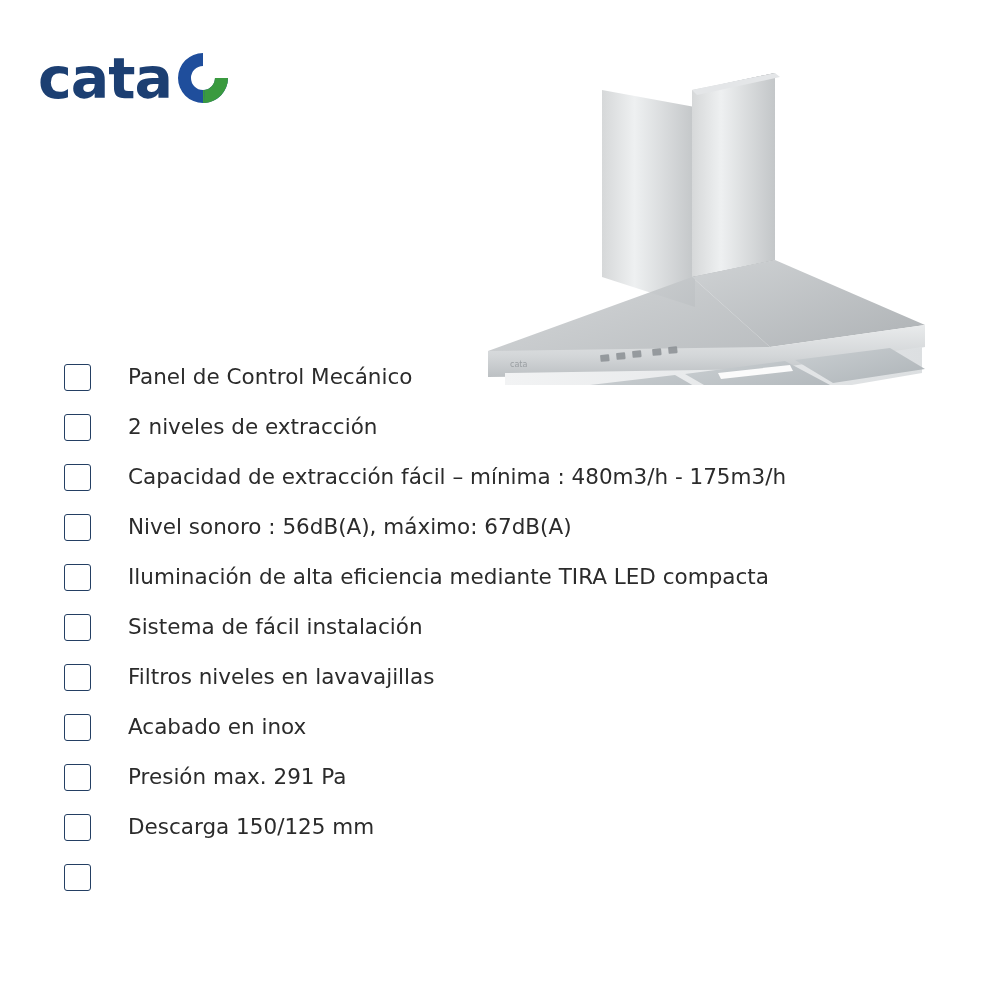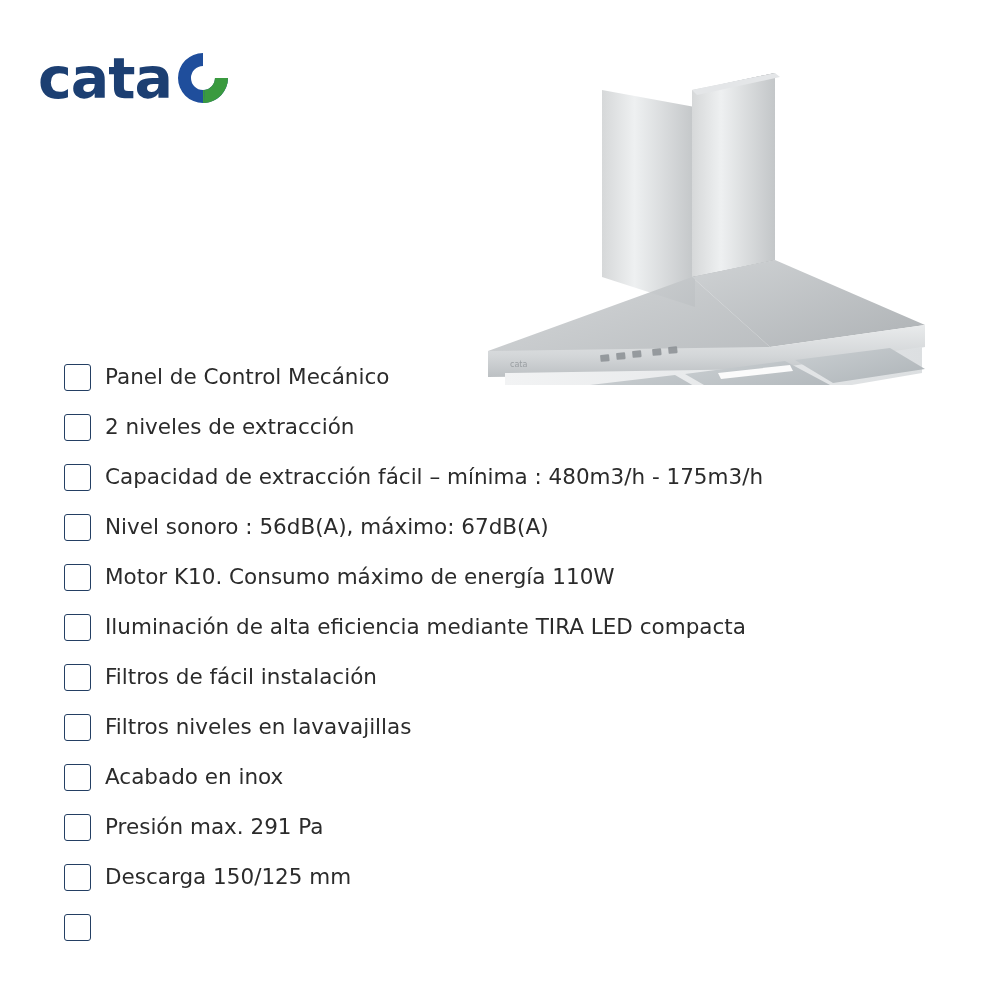--- a/index.html
+++ b/index.html
@@ -61,20 +61,21 @@
   .feature-list {
     position: absolute;
     left: 64px;
     top: 352px;
     width: 880px;
   }
   .feature-row {
     display: flex;
     align-items: center;
     height: 50px;
+    gap: 23px;
   }
   .checkbox {
     width: 27px;
     height: 27px;
     border: 1.6px solid #243f63;
     border-radius: 3px;
     background: #ffffff;
     flex: 0 0 auto;
     box-sizing: border-box;
   }
@@ -185,29 +186,25 @@
     <div class="feature-row">
       <span class="checkbox"></span>
       <span class="feature-label">Capacidad de extracción fácil – mínima : 480m3/h - 175m3/h</span>
     </div>
     <div class="feature-row">
       <span class="checkbox"></span>
       <span class="feature-label">Nivel sonoro  :  56dB(A), máximo: 67dB(A)</span>
     </div>
     <div class="feature-row">
       <span class="checkbox"></span>
-      <span class="feature-label">Motor K10. Consumo máximo de energía 110W</span>
-    </div>
-    <div class="feature-row">
-      <span class="checkbox"></span>
       <span class="feature-label">Iluminación de alta eficiencia mediante TIRA LED compacta</span>
     </div>
     <div class="feature-row">
       <span class="checkbox"></span>
-      <span class="feature-label">Filtros de fácil instalación</span>
+      <span class="feature-label">Sistema de fácil instalación</span>
     </div>
     <div class="feature-row">
       <span class="checkbox"></span>
       <span class="feature-label">Filtros niveles en lavavajillas</span>
     </div>
     <div class="feature-row">
       <span class="checkbox"></span>
       <span class="feature-label">Acabado en inox</span>
     </div>
     <div class="feature-row">

